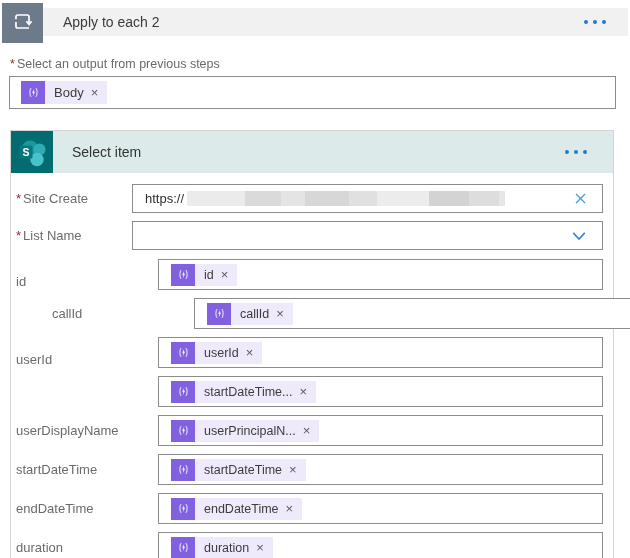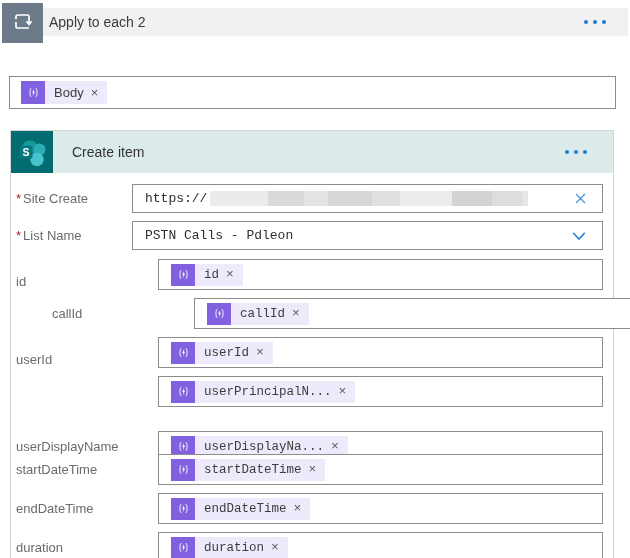--- a/index.html
+++ b/index.html
@@ -4,21 +4,21 @@
 <style>
   html,body{margin:0;padding:0;background:#fff;}
   .canvas{position:relative;width:630px;height:558px;background:#fff;overflow:hidden;
           font-family:"Liberation Sans",sans-serif;-webkit-font-smoothing:antialiased;}
 
   
   .ate-icon{position:absolute;left:2px;top:3px;width:41px;height:40px;background:#6d7a8a;
             display:flex;align-items:center;justify-content:center;}
   .ate-bar{position:absolute;left:43px;top:8px;width:585px;height:28px;background:#f1f1f1;
            display:flex;align-items:center;}
-  .ate-title{margin-left:6px;font-size:14px;color:#3b3b3b;}
+  .ate-title{margin-left:20px;font-size:14px;color:#3b3b3b;}
   .dots{display:flex;gap:5px;align-items:center;cursor:pointer;}
   .dots i{width:4px;height:4px;border-radius:50%;background:#1d7bd7;}
   .ate-bar .dots{position:absolute;right:22px;top:12px;}
 
   
   .select-label{position:absolute;left:10px;top:57px;font-size:12.5px;color:#6a6a6a;}
   .req{color:#a4262c;margin-right:2px;}
   .select-box{position:absolute;left:9px;top:76px;width:607px;height:33px;border:1px solid #8c8c8c;
               background:#fff;display:flex;align-items:center;padding-left:11px;box-sizing:border-box;}
 
@@ -35,21 +35,21 @@
   .ci-header{position:absolute;left:0;top:0;width:100%;height:42px;background:#dcebea;
              display:flex;align-items:center;}
   .ci-icon{width:42px;height:42px;background:#036c70;flex:none;display:flex;align-items:center;justify-content:center;}
   .ci-title{margin-left:19px;font-size:14px;color:#333;}
   .ci-header .dots{position:absolute;right:26px;top:19px;}
 
   .row{position:absolute;left:0;width:100%;}
   .flabel{position:absolute;left:5px;top:0;height:100%;display:flex;align-items:center;
           font-size:13px;color:#6b6b6b;white-space:nowrap;}
   .ibox{position:absolute;box-sizing:border-box;border:1px solid #8c8c8c;background:#fff;
-        display:flex;align-items:center;font-family:Liberation Mono, monospace;}
+        display:flex;align-items:center;}
   .site-box,.list-box{left:121px;top:0;width:471px;height:29px;padding:0 12px;}
   .tbox{left:147px;top:0;width:445px;height:31px;padding-left:12px;}
 
   .valtext{font-size:13px;color:#2f2f2f;white-space:nowrap;}
   .redact{display:flex;height:15px;width:318px;overflow:hidden;margin-left:3px;border-radius:1px;}
   .redact i{flex:none;height:100%;}
   .redact i:nth-child(1){width:58px;background:#ebebeb;}
   .redact i:nth-child(2){width:36px;background:#dadada;}
   .redact i:nth-child(3){width:24px;background:#e4e4e4;}
   .redact i:nth-child(4){width:44px;background:#d7d7d7;}
@@ -76,20 +76,23 @@
   </div>
   <div class="ate-bar">
     <span class="ate-title">Apply to each 2</span>
     <span class="dots">
         <i></i>
         <i></i>
         <i></i>
       </span>
   </div>
 
+  <div class="select-label">
+    <span class="req">*</span><span>Select an output from previous steps</span>
+  </div>
   <div class="select-box">
     <span class="chip" style="height:23px;">
       <span class="chip-ic">
         <svg viewBox="0 0 16 16" width="13" height="13">
           <path d="M5 2.6 C3.1 3.8 3.1 12.2 5 13.4" stroke="#fff" stroke-width="1.1" fill="none"></path>
           <path d="M11 2.6 C12.9 3.8 12.9 12.2 11 13.4" stroke="#fff" stroke-width="1.1" fill="none"></path>
           <path d="M8.9 3.4 L6.3 8.4 H7.9 L7.1 12.6 L9.9 7.2 H8.2 Z" fill="#fff"></path>
         </svg>
       </span>
       <span class="chip-body">
@@ -103,21 +106,21 @@
     <div class="ci-header">
       <span class="ci-icon">
         <svg viewBox="0 0 32 32" width="32" height="32">
           <circle cx="14" cy="13" r="8.5" fill="#169aa2"></circle>
           <circle cx="23.5" cy="13.5" r="6" fill="#2fadb5"></circle>
           <circle cx="21" cy="23.5" r="6.7" fill="#49c3cb"></circle>
           <rect x="3.5" y="9.5" width="13" height="13" rx="1.5" fill="#04787d"></rect>
           <text x="10" y="20" font-size="10.5" font-weight="bold" fill="#ffffff" text-anchor="middle" font-family="Liberation Sans, sans-serif">S</text>
         </svg>
       </span>
-      <span class="ci-title">Create item</span>
+      <span class="ci-title">Select item</span>
       <span class="dots">
           <i></i>
           <i></i>
           <i></i>
         </span>
     </div>
 
     <div class="row" style="top:53px;height:29px;">
       <div class="flabel">
         <span class="req">*</span>
@@ -143,21 +146,20 @@
         </span>
       </div>
     </div>
 
     <div class="row" style="top:90px;height:29px;">
       <div class="flabel">
         <span class="req">*</span>
           <span>List Name</span>
       </div>
       <div class="ibox list-box">
-        <span class="valtext">PSTN Calls - Pdleon</span>
         <span class="box-right" style="margin-right:3px;">
           <svg width="16" height="12" viewBox="0 0 18 12">
             <path d="M2.5 2.5 L9 9.5 L15.5 2.5" stroke="#2f83d6" stroke-width="1.7" fill="none"></path>
           </svg>
         </span>
       </div>
     </div>
 
     <div class="row" style="height: 45px; top: 128px;">
     <div class="flabel">id</div>
@@ -217,39 +219,39 @@
     <div class="ibox tbox">
       <span class="chip">
         <span class="chip-ic">
           <svg viewBox="0 0 16 16" width="13" height="13">
             <path d="M5 2.6 C3.1 3.8 3.1 12.2 5 13.4" stroke="#fff" stroke-width="1.1" fill="none"></path>
             <path d="M11 2.6 C12.9 3.8 12.9 12.2 11 13.4" stroke="#fff" stroke-width="1.1" fill="none"></path>
             <path d="M8.9 3.4 L6.3 8.4 H7.9 L7.1 12.6 L9.9 7.2 H8.2 Z" fill="#fff"></path>
           </svg>
         </span>
         <span class="chip-body">
+          <span class="chip-txt">startDateTime...</span>
+          <span class="chip-x">×</span>
+        </span>
+      </span>
+    </div>
+  </div>
+      <div class="row" style="height: 31px; top: 284px;">
+    <div class="flabel">userDisplayName</div>
+    <div class="ibox tbox">
+      <span class="chip">
+        <span class="chip-ic">
+          <svg viewBox="0 0 16 16" width="13" height="13">
+            <path d="M5 2.6 C3.1 3.8 3.1 12.2 5 13.4" stroke="#fff" stroke-width="1.1" fill="none"></path>
+            <path d="M11 2.6 C12.9 3.8 12.9 12.2 11 13.4" stroke="#fff" stroke-width="1.1" fill="none"></path>
+            <path d="M8.9 3.4 L6.3 8.4 H7.9 L7.1 12.6 L9.9 7.2 H8.2 Z" fill="#fff"></path>
+          </svg>
+        </span>
+        <span class="chip-body">
           <span class="chip-txt">userPrincipalN...</span>
-          <span class="chip-x">×</span>
-        </span>
-      </span>
-    </div>
-  </div>
-      <div class="row" style="height: 31px; top: 284px; margin-top: 16px;">
-    <div class="flabel">userDisplayName</div>
-    <div class="ibox tbox">
-      <span class="chip">
-        <span class="chip-ic">
-          <svg viewBox="0 0 16 16" width="13" height="13">
-            <path d="M5 2.6 C3.1 3.8 3.1 12.2 5 13.4" stroke="#fff" stroke-width="1.1" fill="none"></path>
-            <path d="M11 2.6 C12.9 3.8 12.9 12.2 11 13.4" stroke="#fff" stroke-width="1.1" fill="none"></path>
-            <path d="M8.9 3.4 L6.3 8.4 H7.9 L7.1 12.6 L9.9 7.2 H8.2 Z" fill="#fff"></path>
-          </svg>
-        </span>
-        <span class="chip-body">
-          <span class="chip-txt">userDisplayNa...</span>
           <span class="chip-x">×</span>
         </span>
       </span>
     </div>
   </div>
       <div class="row" style="height: 31px; top: 323px;">
     <div class="flabel">startDateTime</div>
     <div class="ibox tbox">
       <span class="chip">
         <span class="chip-ic">

